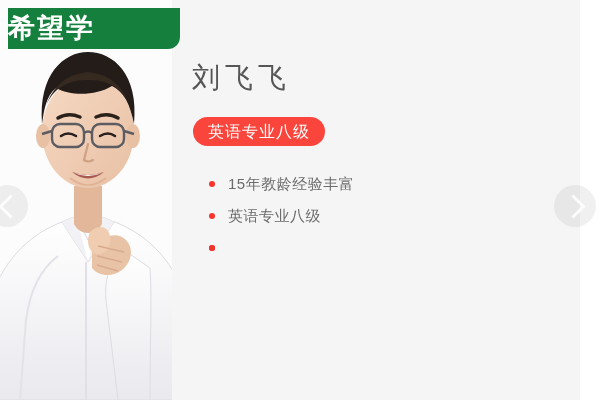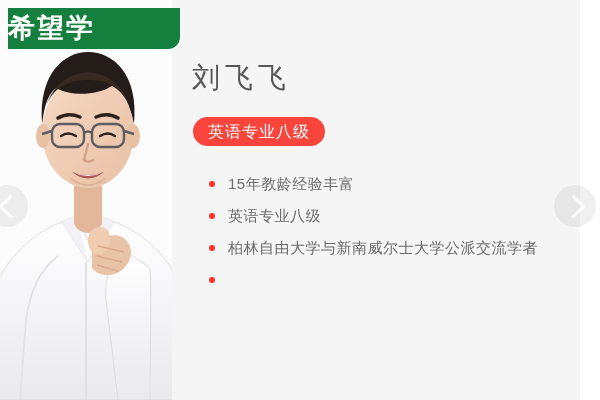--- a/index.html
+++ b/index.html
@@ -263,21 +263,20 @@
       <li class="bullet-item">
         <span class="bullet-dot"></span>
         <span>15年教龄经验丰富</span>
       </li>
       <li class="bullet-item">
         <span class="bullet-dot"></span>
         <span>英语专业八级</span>
       </li>
       <li class="bullet-item">
         <span class="bullet-dot"></span>
-        <span>柏林自由大学与新南威尔士大学公派交流学者</span>
       </li>
       <li class="bullet-item">
         <span class="bullet-dot"></span>
       </li>
     </ul>
 
   </div>
 
   <div class="nav-arrow prev">
     <span class="chev"></span>

